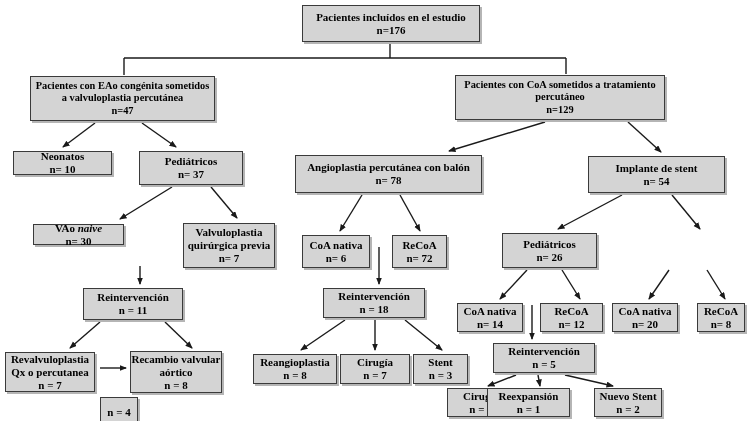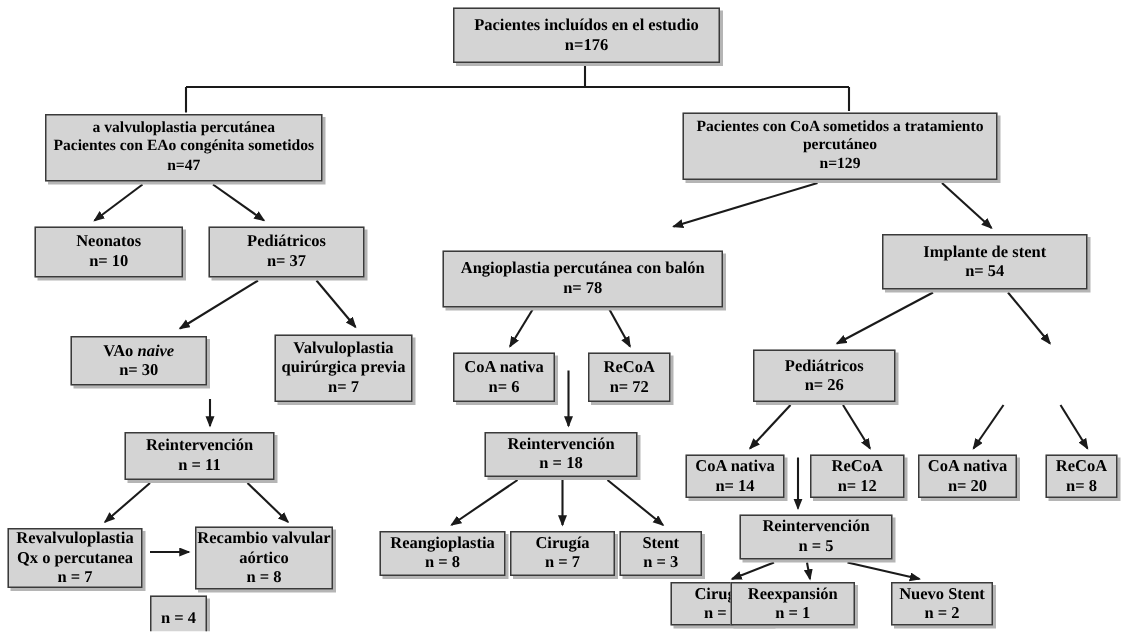--- a/index.html
+++ b/index.html
@@ -62,39 +62,39 @@
       <line x1="565" y1="375" x2="613" y2="386" marker-end="url(#ah)"></line>
     </g>
   </svg>
 
   <div class="node" style="left:302px;top:5px;width:178px;height:37px">
     <span class="l">Pacientes incluídos en el estudio</span>
     <span class="l">n=176</span>
   </div>
 
   <div class="node fs-s" style="left:30px;top:76px;width:185px;height:45px">
+    <span class="l">Pacientes con EAo congénita sometidos</span>
     <span class="l">a valvuloplastia percutánea</span>
-    <span class="l">Pacientes con EAo congénita sometidos</span>
     <span class="l">n=47</span>
   </div>
   <div class="node fs-s" style="left:455px;top:75px;width:210px;height:45px">
     <span class="l">Pacientes con CoA sometidos a tratamiento</span>
     <span class="l">percutáneo</span>
     <span class="l">n=129</span>
   </div>
 
-  <div class="node" style="left:23px;top:151px;width:99px;height:34px">
+  <div class="node" style="left:13px;top:151px;width:99px;height:24px">
     <span class="l">Neonatos</span>
     <span class="l">n= 10</span>
   </div>
   <div class="node" style="left:139px;top:151px;width:104px;height:34px">
     <span class="l">Pediátricos</span>
     <span class="l">n= 37</span>
   </div>
-  <div class="node" style="left:47px;top:224px;width:91px;height:33px">
+  <div class="node" style="left:33px;top:224px;width:91px;height:21px">
     <span class="l"><span>VAo</span>&nbsp;<i>naive</i></span>
     <span class="l">n= 30</span>
   </div>
   <div class="node" style="left:183px;top:223px;width:92px;height:45px">
     <span class="l">Valvuloplastia</span>
     <span class="l">quirúrgica previa</span>
     <span class="l">n= 7</span>
   </div>
   <div class="node" style="left:83px;top:288px;width:100px;height:32px">
     <span class="l">Reintervención</span>
@@ -107,21 +107,21 @@
   </div>
   <div class="node" style="left:130px;top:351px;width:92px;height:42px">
     <span class="l">Recambio valvular</span>
     <span class="l">aórtico</span>
     <span class="l">n = 8</span>
   </div>
   <div class="node" style="left:100px;top:397px;width:30px;height:31px">
     <span class="l">n = 4</span>
   </div>
 
-  <div class="node" style="left:295px;top:167px;width:187px;height:38px">
+  <div class="node" style="left:295px;top:155px;width:187px;height:38px">
     <span class="l">Angioplastia percutánea con balón</span>
     <span class="l">n= 78</span>
   </div>
   <div class="node" style="left:302px;top:235px;width:68px;height:33px">
     <span class="l">CoA nativa</span>
     <span class="l">n= 6</span>
   </div>
   <div class="node" style="left:392px;top:235px;width:55px;height:33px">
     <span class="l">ReCoA</span>
     <span class="l">n= 72</span>

